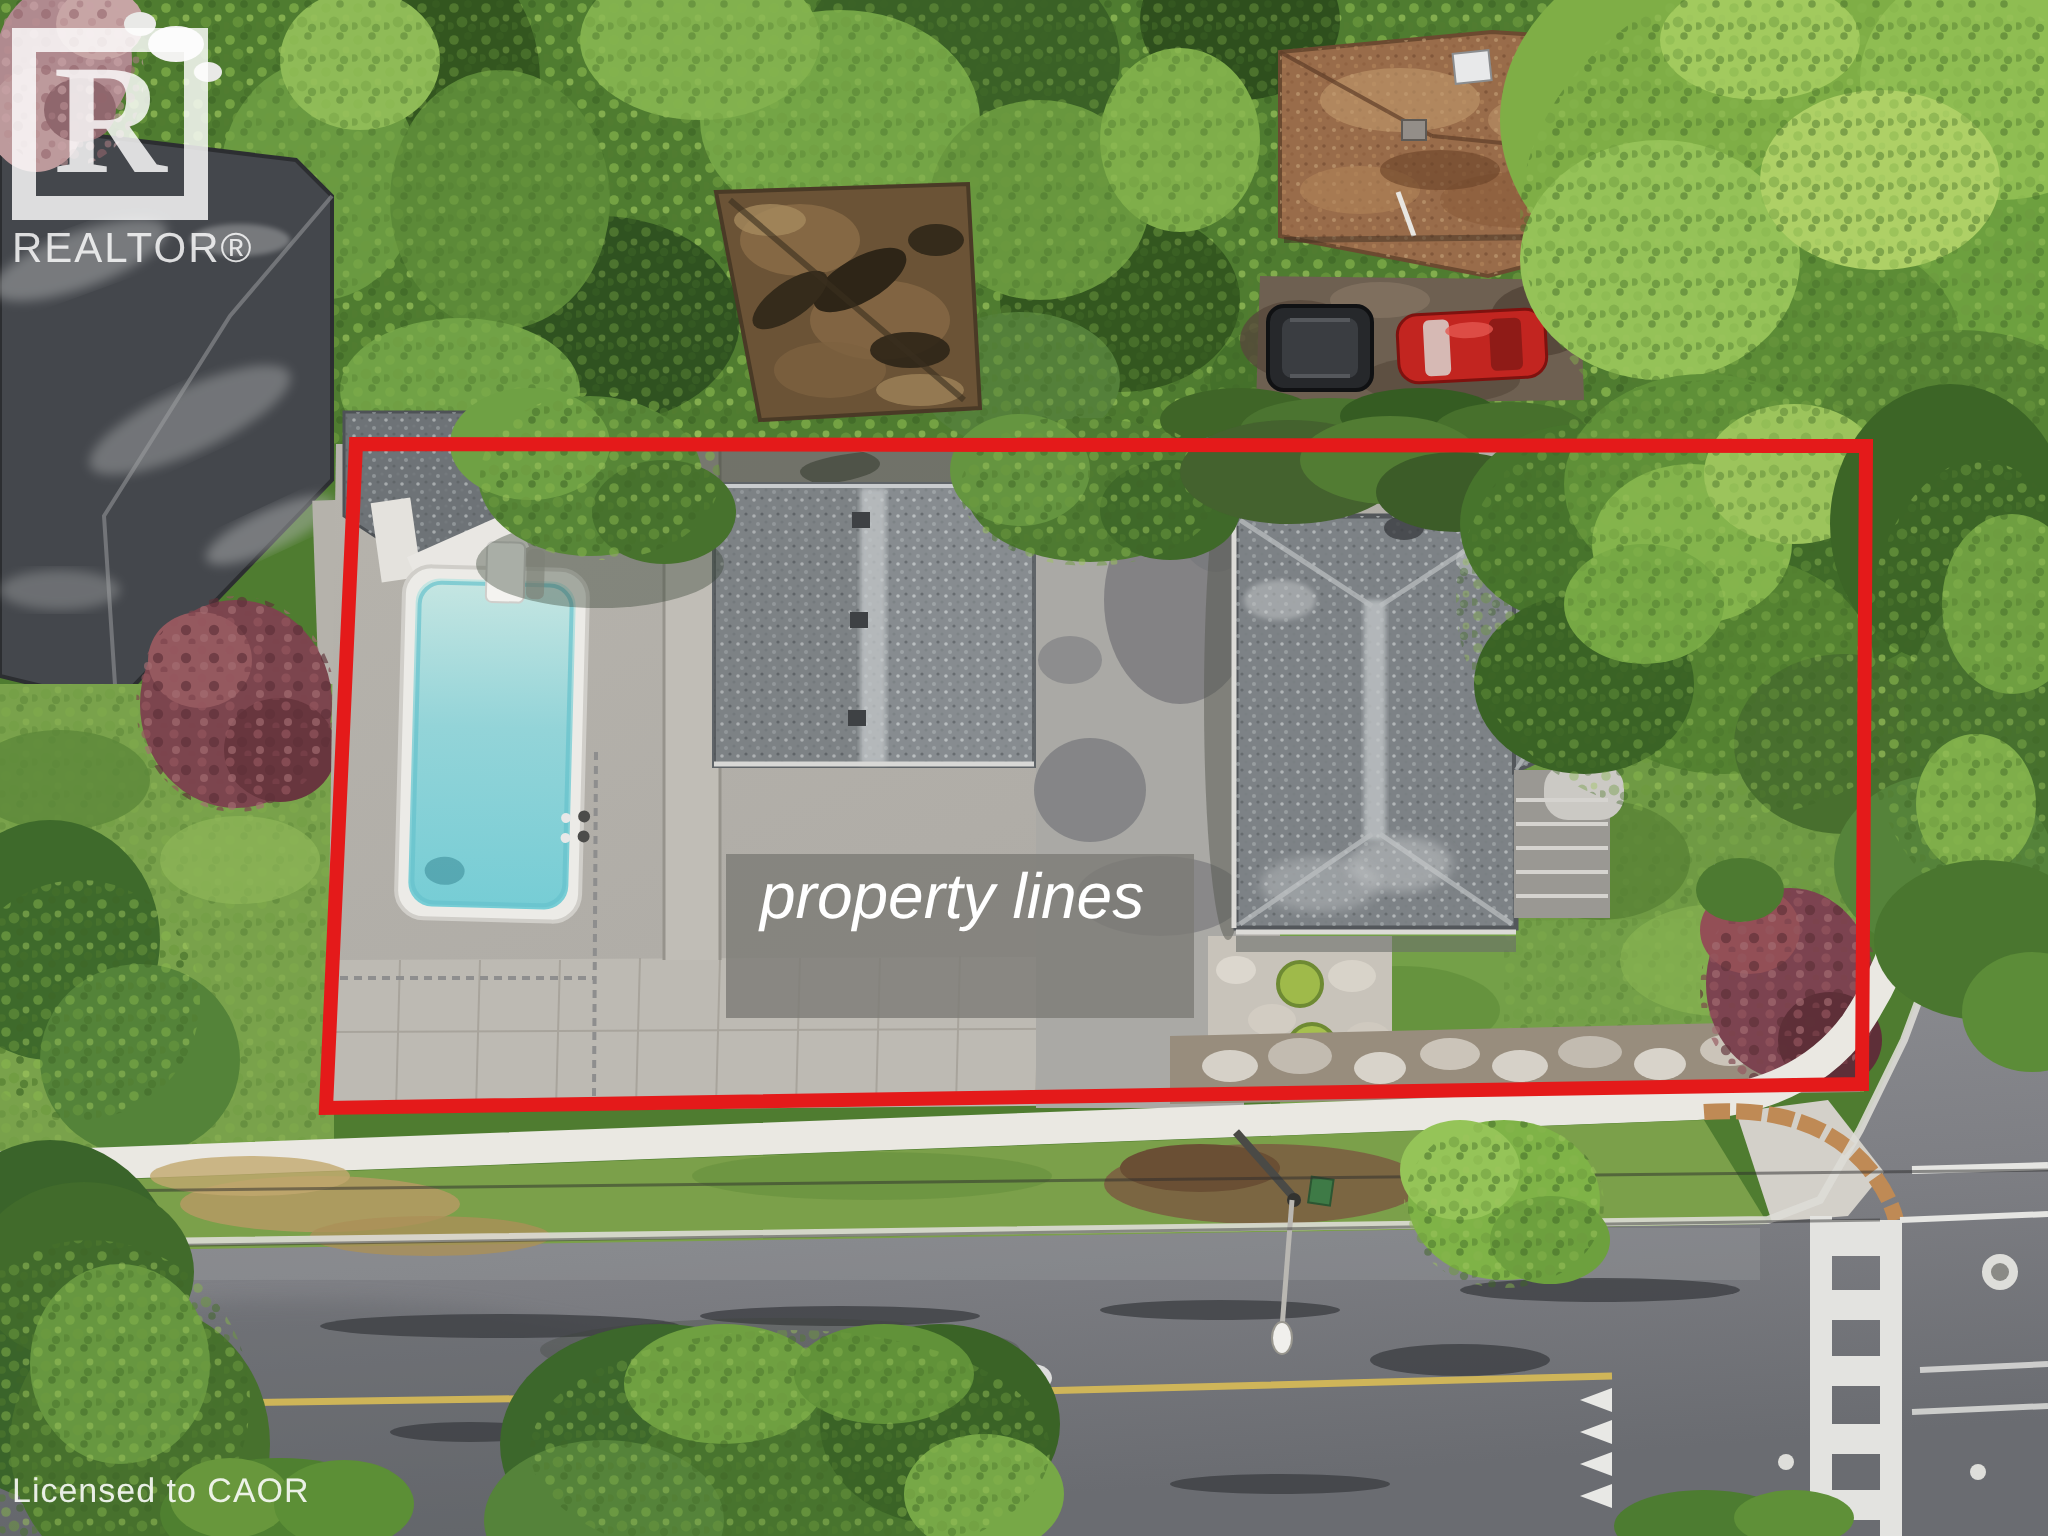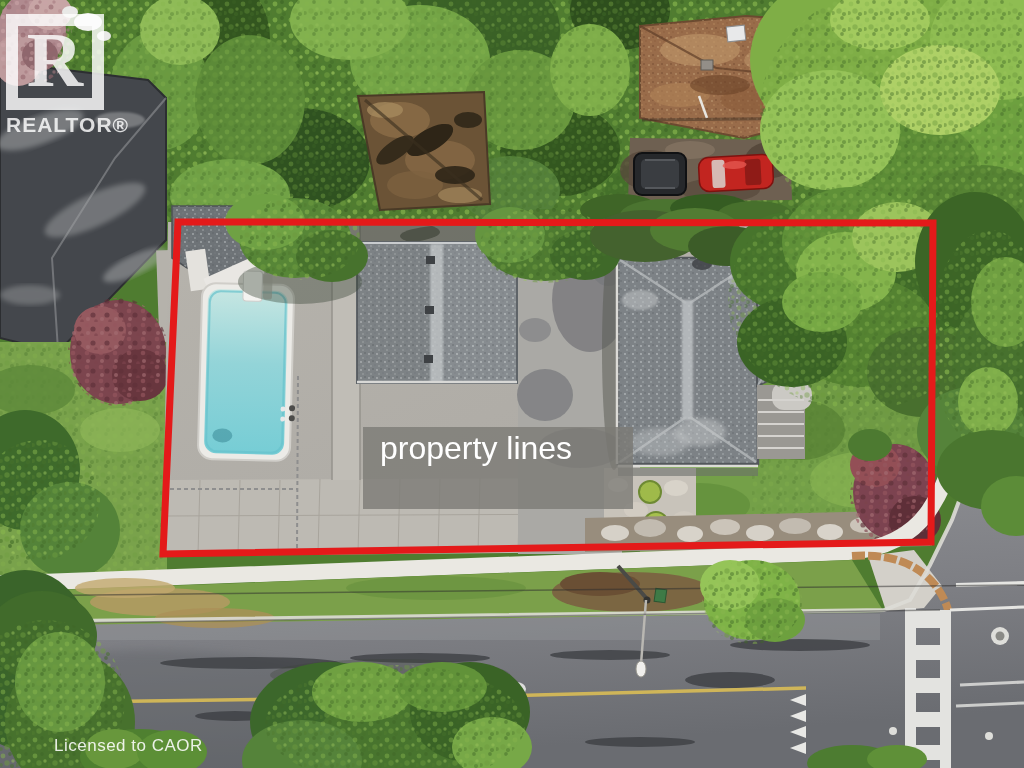--- a/index.html
+++ b/index.html
@@ -5,30 +5,30 @@
   html,body{margin:0;padding:0;background:#222;}
   #stage{position:relative;width:1024px;height:768px;overflow:hidden;
          font-family:"Liberation Sans",sans-serif;background:#4f7c30;}
   #scene{position:absolute;left:0;top:0;}
   
   .wm{position:absolute;left:6px;top:14px;color:#fff;opacity:.82;}
   .wm-box{width:74px;height:72px;border:12px solid #fff;display:flex;
           align-items:center;justify-content:center;}
   .wm-letter{font-family:"Liberation Serif",serif;font-weight:700;
              font-size:78px;line-height:70px;margin-top:-4px;}
-  .wm-brand{margin-top:3px;font-size:21px;font-weight:700;letter-spacing:1px;
+  .wm-brand{margin-top:3px;font-size:21px;font-weight:400;letter-spacing:1px;
             font-family:"Liberation Sans",sans-serif;white-space:nowrap;}
   
-  .plabel{position:absolute;left:363px;top:427px;width:270px;height:82px;
+  .plabel{position:absolute;left:363px;top:427px;width:234px;height:82px;
           background:rgba(124,122,118,.8);color:#fff;
-          font-size:32px;line-height:39px;
+          font-style:italic;font-size:32px;line-height:39px;
           padding:2px 0 0 17px;box-sizing:border-box;}
   
   .license{position:absolute;left:6px;top:736px;color:rgba(255,255,255,.88);
-           font-size:17px;letter-spacing:.5px;margin-left:48px;}
+           font-size:17px;letter-spacing:.5px;}
 </style>
 </head>
 <body>
 
 <div id="stage">
 <svg id="scene" width="1024" height="768" viewBox="0 0 1024 768">
   <defs>
     <pattern id="leaf" width="16" height="16" patternUnits="userSpaceOnUse">
       <circle cx="3" cy="4" r="2.4" fill="#86b44c"></circle>
       <circle cx="10" cy="2" r="1.9" fill="#3e6526"></circle>

